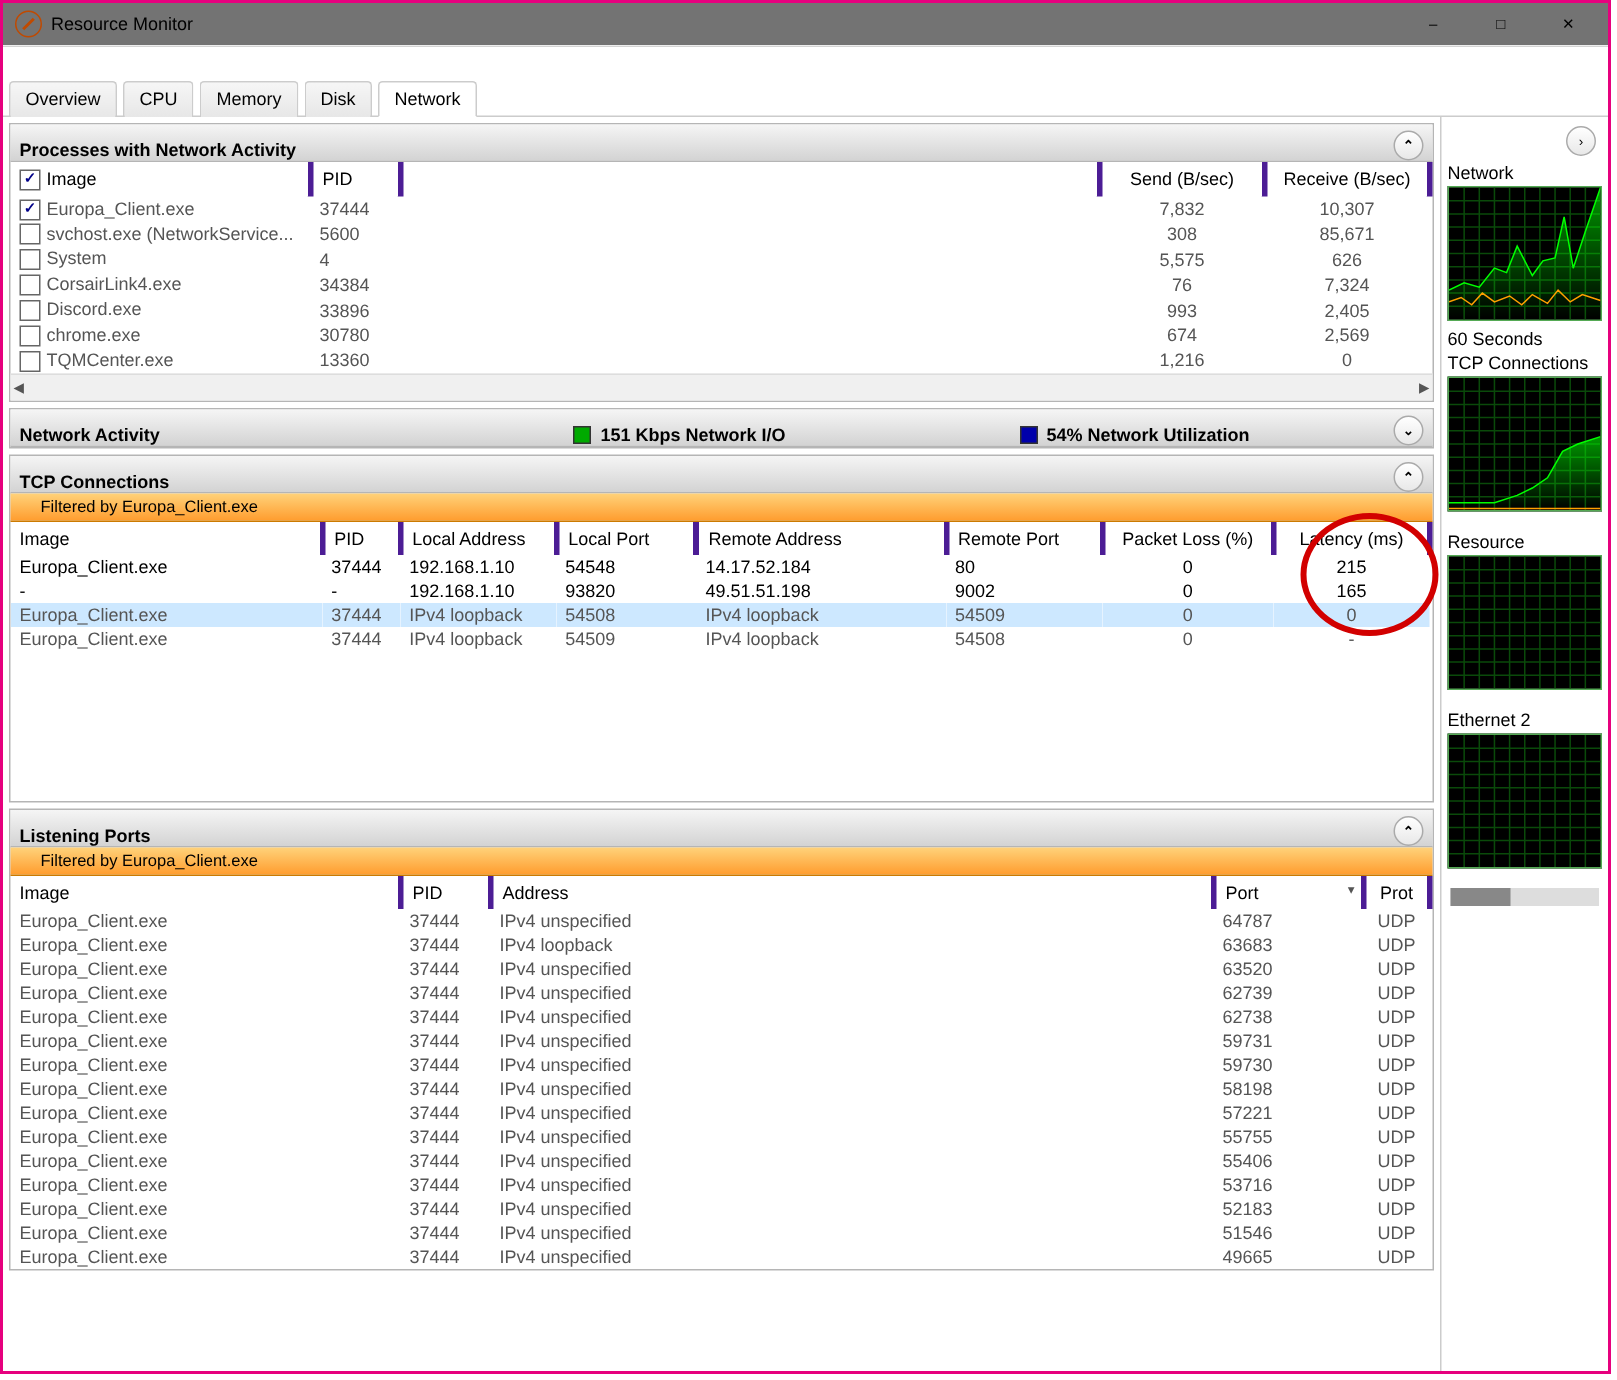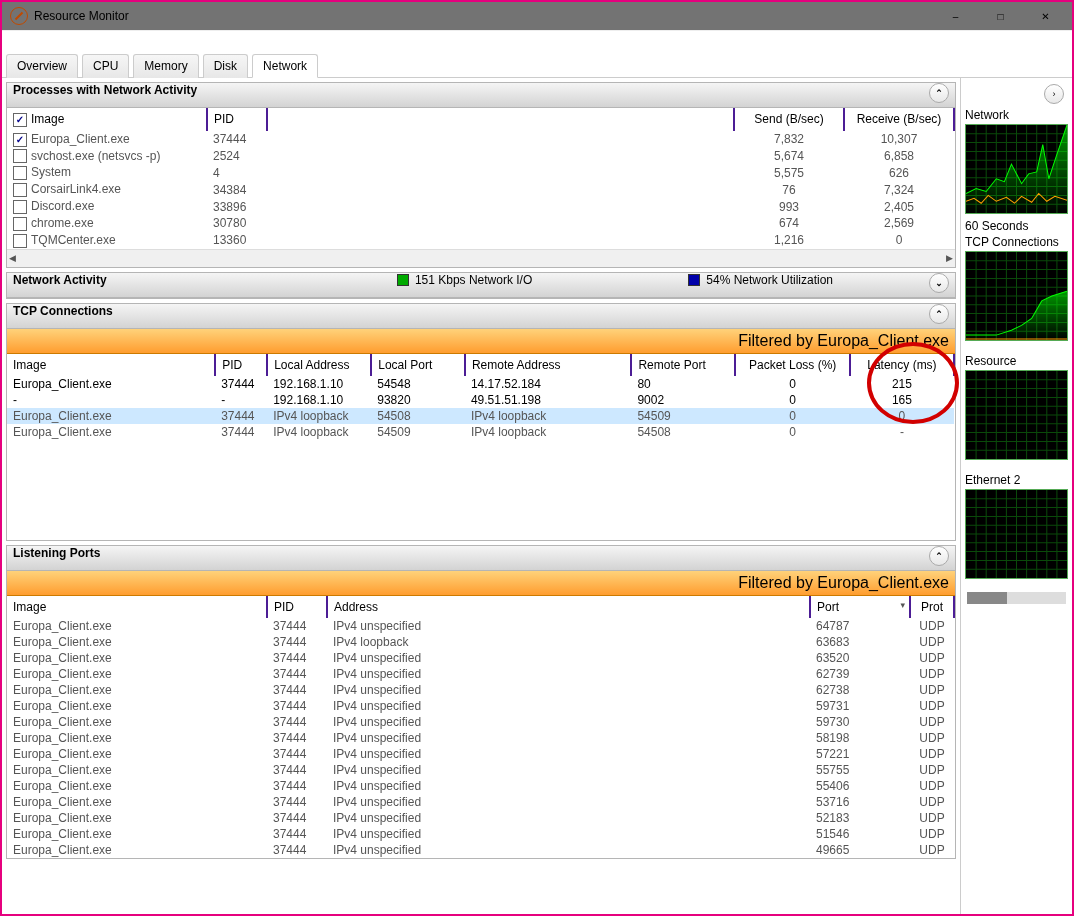--- a/index.html
+++ b/index.html
@@ -110,59 +110,58 @@
   
   .panel {
     border: 1px solid #b5b5b5;
     margin-bottom: 4px;
     background:#fff;
   }
   .panel-header {
     height: 24px;
     background: linear-gradient(#f5f5f5,#d3d3d3);
     display:flex;
-    align-items:flex-start;
+    align-items:flex-end;
     padding: 0 6px;
     font-weight: bold;
     border-bottom: 1px solid #b5b5b5;
     gap: 8px;
   }
   .panel-header .phspacer { flex:1; }
-  .panel-header .hdr-sub { font-weight:normal; display:flex; align-items:center; gap:6px;}
+  .panel-header .hdr-sub { font-weight:bold; display:flex; align-items:center; gap:6px;}
   .chevbtn {
     width: 18px; height: 18px;
     border: 1px solid #aaa;
     border-radius: 50%;
     background: linear-gradient(#fff,#e8e8e8);
     display:flex; align-items:center; justify-content:center;
     font-size: 9px;
   }
   .square-dot {
     width:10px; height:10px; border:1px solid #333;
     display:inline-block;
   }
   .filter-bar {
     background: linear-gradient(#ffd27a,#ff9d2f);
-    padding: 3px 6px;
-    font-size: 16px;
+    padding: 3px 20px;
+    font-size: 11px;
     border-bottom: 1px solid #cc7a00;
-    text-align: right;
   }
   
   table.data {
     width: 100%;
     border-collapse: collapse;
     table-layout: fixed;
     font-size: 12px;
   }
   table.data th {
     text-align:left;
     font-weight: normal;
     padding: 4px 6px;
-    border-right: 2px solid #4c1d95;
+    border-right: 4px solid #4c1d95;
     background: #fff;
     position: relative;
     overflow: hidden;
     text-overflow: ellipsis;
     white-space: nowrap;
   }
   table.data th.num, table.data td.num { text-align:center; }
   table.data td {
     padding: 1px 6px;
     overflow: hidden;
@@ -286,25 +285,25 @@
           </thead>
           <tbody id="proc-body">
               <tr>
                 <td><span class="checkbox checked"></span>Europa_Client.exe</td>
                 <td>37444</td>
                 <td></td>
                 <td class="num">7,832</td>
                 <td class="num">10,307</td>
               </tr>
               <tr>
-                <td><span class="checkbox "></span>svchost.exe (netsvcs -p)</td>
-                <td>2524</td>
+                <td><span class="checkbox "></span>svchost.exe (NetworkService...</td>
+                <td>5600</td>
                 <td></td>
-                <td class="num">5,674</td>
-                <td class="num">6,858</td>
+                <td class="num">308</td>
+                <td class="num">85,671</td>
               </tr>
               <tr>
                 <td><span class="checkbox "></span>System</td>
                 <td>4</td>
                 <td></td>
                 <td class="num">5,575</td>
                 <td class="num">626</td>
               </tr>
               <tr>
                 <td><span class="checkbox "></span>CorsairLink4.exe</td>

